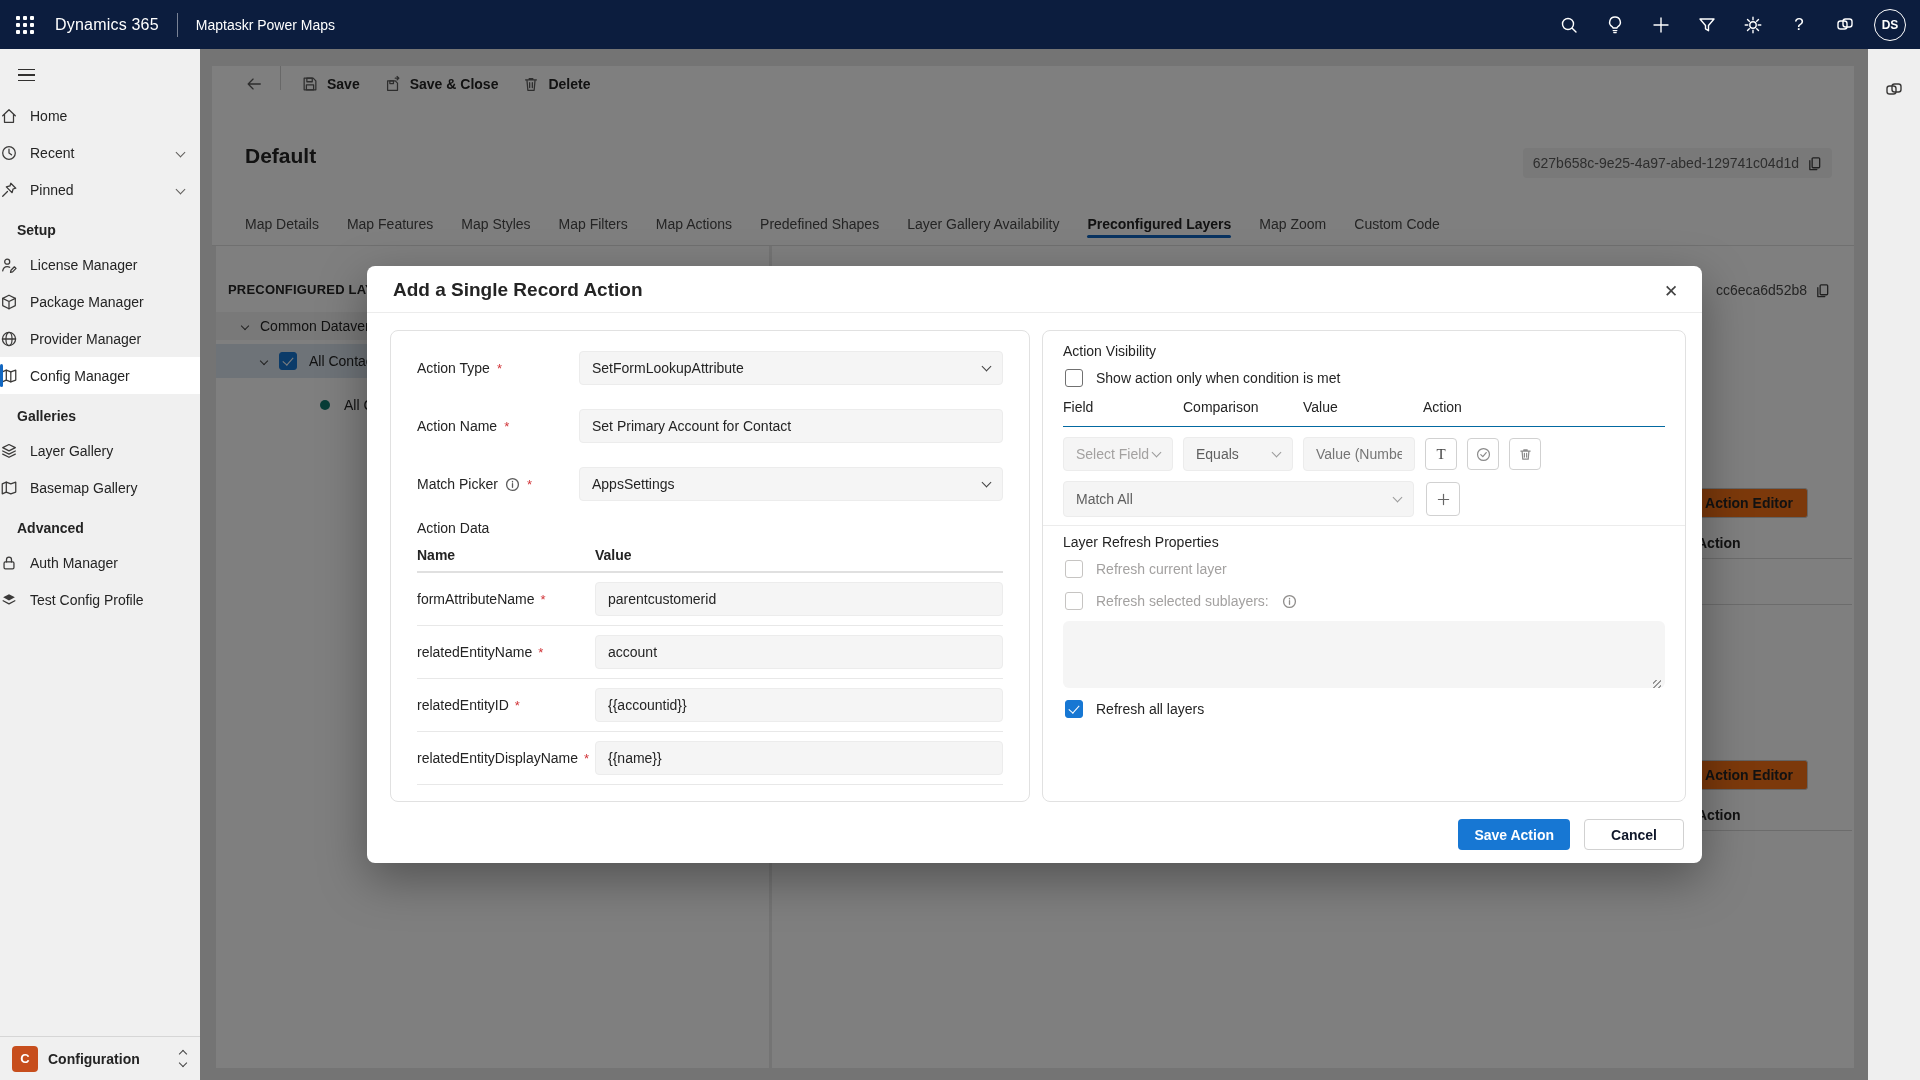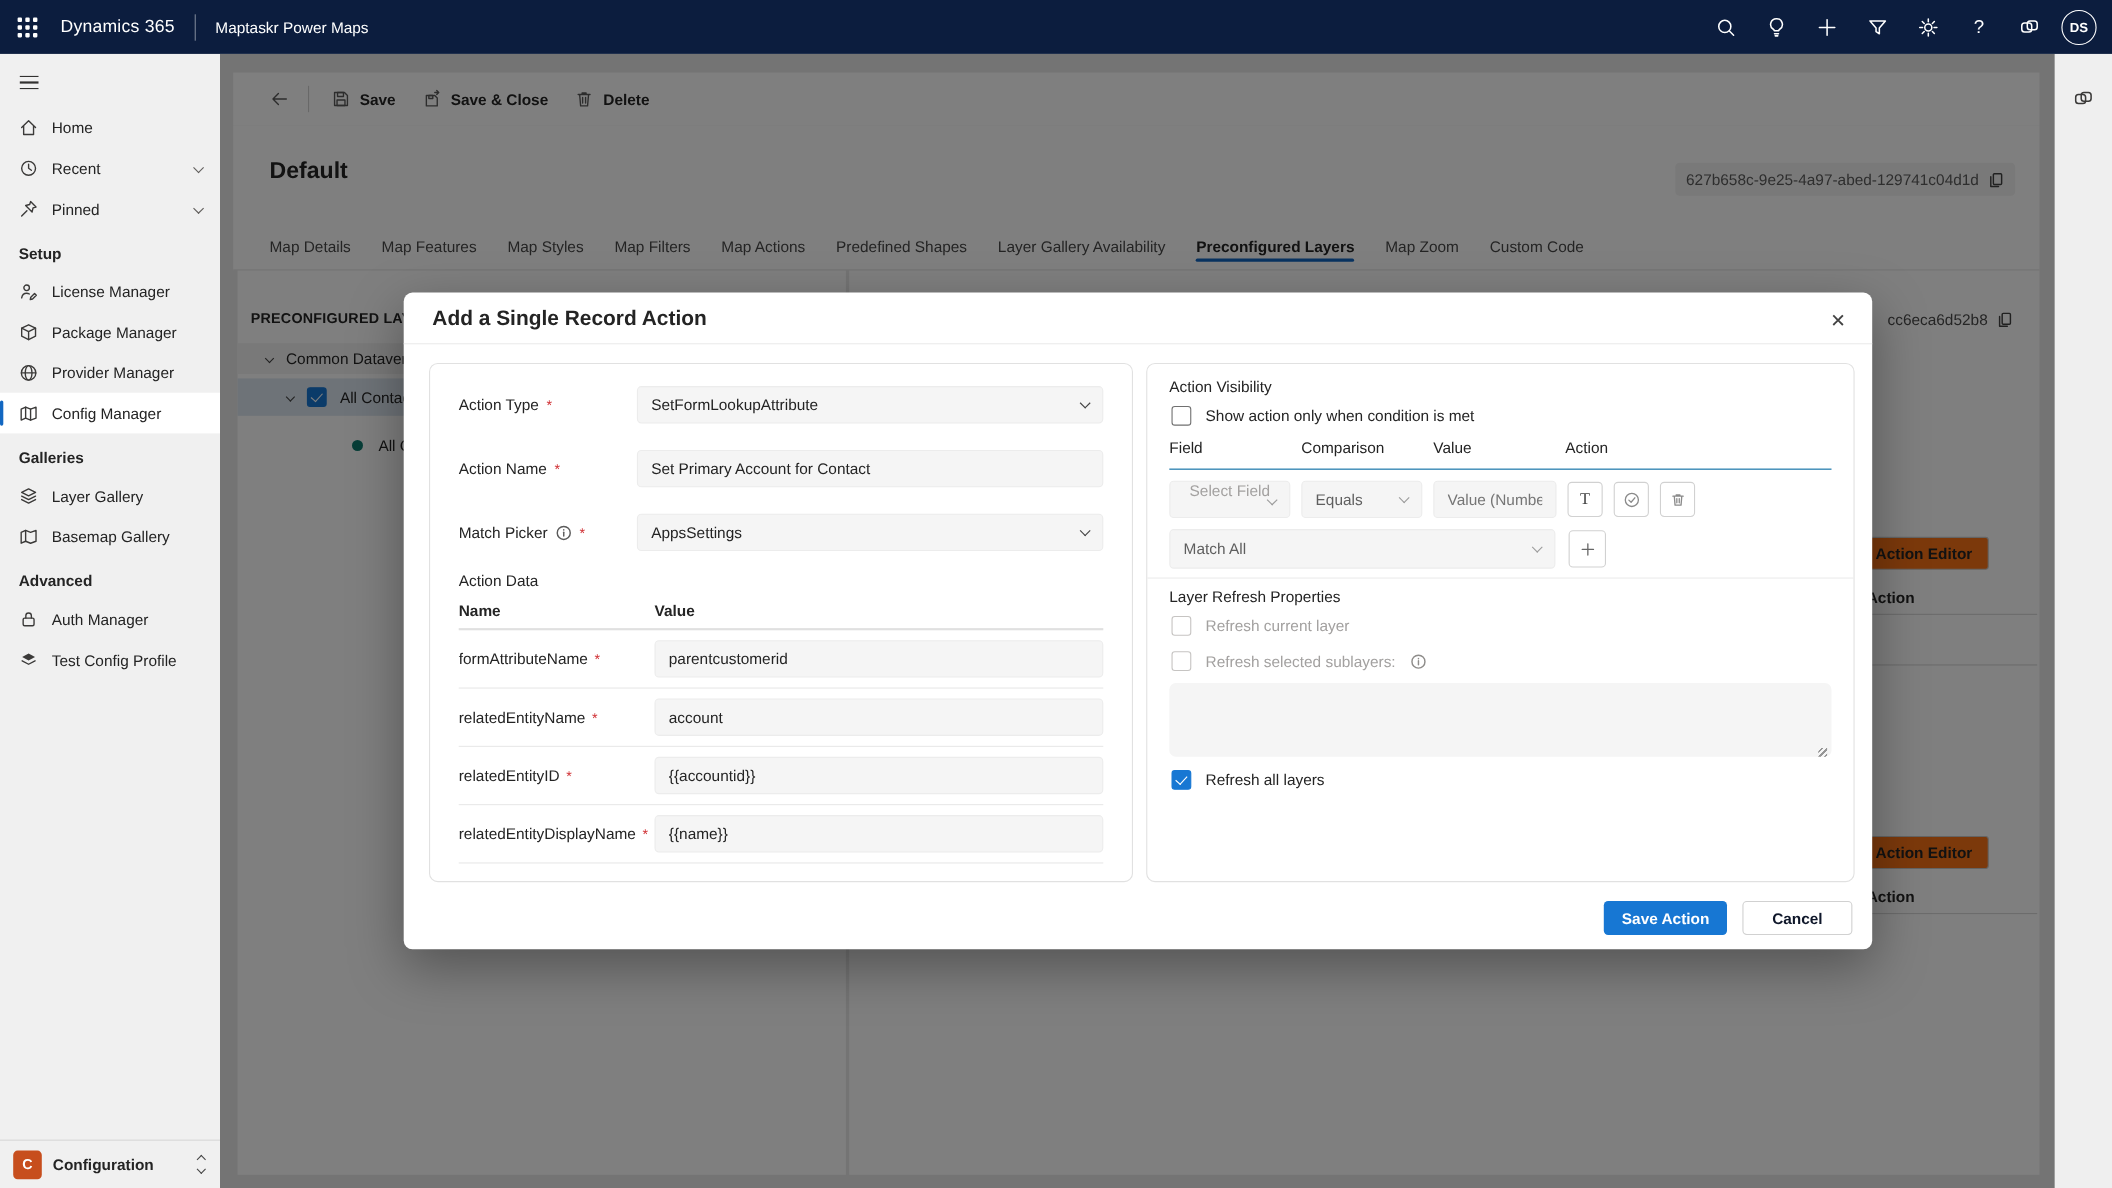--- a/index.html
+++ b/index.html
@@ -24,21 +24,21 @@
   .avatar { width:32px; height:32px; border:1.5px solid #fff; border-radius:50%;
     display:flex; align-items:center; justify-content:center; font-size:12px; font-weight:600; margin:0 14px 0 6px; cursor:pointer; }
 
   
   .sidebar { position:absolute; left:0; top:49px; width:200px; bottom:0; background:#f0f0f0;
     display:flex; flex-direction:column; z-index:20; }
   .hamburger { width:44px; height:40px; margin:6px 0 2px 4px; display:flex; flex-direction:column;
     justify-content:center; gap:4px; padding-left:14px; cursor:pointer; }
   .hamburger i { width:17px; height:1.6px; background:#323130; }
   .nav-item { position:relative; height:37px; display:flex; align-items:center; gap:12px;
-    padding-left:17px; font-size:14px; cursor:pointer; color:#242424; }
+    font-size:14px; cursor:pointer; color:#242424; }
   .nav-item svg { width:18px; height:18px; color:#3b3a39; flex:none; }
   .nav-item .chev-r { margin-left:auto; margin-right:16px; }
   .nav-item.selected { background:#fff; }
   .nav-item.selected::before { content:""; position:absolute; left:0; top:7px; bottom:7px; width:3px; background:#1267c1; border-radius:2px; }
   .sec-title { font-size:14px; font-weight:700; padding:14px 0 8px 17px; }
   .chev { width:7px; height:7px; border-right:1.6px solid #605e5c; border-bottom:1.6px solid #605e5c; transform:rotate(45deg); display:inline-block; }
   .side-footer { margin-top:auto; border-top:1px solid #d6d6d6; height:44px; display:flex; align-items:center;
     padding:0 14px 0 12px; gap:10px; cursor:pointer; background:#f0f0f0; }
   .env-badge { width:26px; height:26px; border-radius:4px; background:#c74e1d; color:#fff; font-size:13px;
     font-weight:700; display:flex; align-items:center; justify-content:center; }
@@ -51,21 +51,21 @@
   
   .rail { position:absolute; right:0; top:49px; width:52px; bottom:0; background:#efefef; z-index:20;
     display:flex; justify-content:center; }
   .rail .tb-btn { color:#3b3a39; height:46px; margin-top:18px; }
 
   
   .main { position:absolute; left:200px; top:49px; right:52px; bottom:0; background:#e9e9e9; }
   .dim { position:absolute; inset:0; background:rgba(0,0,0,.5); z-index:5; }
 
   .cmdbar { position:absolute; left:12px; right:14px; top:17px; height:48px; background:#fff;
-    display:flex; align-items:center; padding-left:24px; gap:0; }
+    display:flex; padding-left:24px; gap:0; }
   .cmd-btn { display:flex; align-items:center; gap:8px; font-size:14px; font-weight:600; color:#242424;
     padding:0 12px; height:36px; cursor:pointer; border-radius:3px; }
   .cmd-btn svg { width:18px; height:18px; color:#5b5b5b; }
   .cmd-div { width:1px; height:24px; background:#d1d1d1; margin:0 8px; }
   .back-btn { width:36px; justify-content:center; padding:0; }
 
   .pagehead { position:absolute; left:12px; right:14px; top:65px; height:132px; background:#fff; border-bottom:1px solid #e0e0e0; }
   .page-title { position:absolute; left:33px; top:30px; font-size:21px; font-weight:700; }
   .guid-pill { position:absolute; right:22px; top:34px; background:#f2f2f2; border-radius:4px; height:30px;
     display:flex; align-items:center; gap:8px; padding:0 10px; font-size:14px; color:#5c5c5c; }
@@ -133,21 +133,21 @@
   .ad-row .c1 { width:178px; display:flex; gap:6px; align-items:center; }
   .ad-row .control { height:34px; }
 
   .av-title { position:absolute; left:20px; top:12px; font-size:14px; }
   .av-cbrow { position:absolute; left:22px; top:38px; display:flex; align-items:center; gap:13px; font-size:14px; }
   .av-head { position:absolute; left:20px; right:20px; top:68px; height:28px; display:flex; font-size:14px;
     border-bottom:1px solid #0369a1; color:#242424; }
   .av-head span { width:120px; }
   .av-controls { position:absolute; left:20px; top:106px; display:flex; gap:10px; align-items:center; }
   .mini { width:110px; height:34px; font-size:14px; }
-  .muted { color:#a3a1a0;flex-direction:column; }
+  .muted { color:#a3a1a0; }
   .ibtn { width:32px; height:32px; border:1px solid #d1d1d1; border-radius:4px; background:#fff;
     display:flex; align-items:center; justify-content:center; cursor:pointer; color:#8a8a8a; }
   .ibtn svg { width:17px; height:17px; }
   .ibtn.tbtn { color:#444; font-size:15px; font-family:"Liberation Serif", serif; }
   .av-match { position:absolute; left:20px; top:150px; display:flex; gap:12px; align-items:center; }
   .av-match .select { width:351px; height:36px; }
   .ibtn.plus { width:34px; height:34px; color:#666; }
   .av-div { position:absolute; left:0; right:0; top:194px; height:1px; background:#ececec; }
   .lr-title { position:absolute; left:20px; top:203px; font-size:14px; }
   .lr-row1 { position:absolute; left:22px; top:229px; display:flex; align-items:center; gap:13px; font-size:14px; color:#a3a1a0; }

